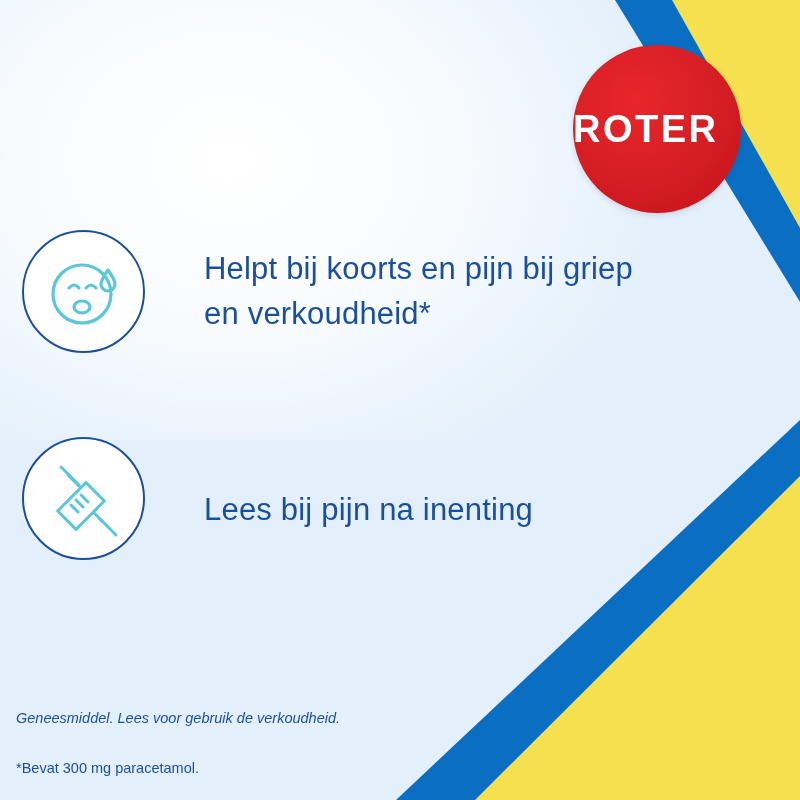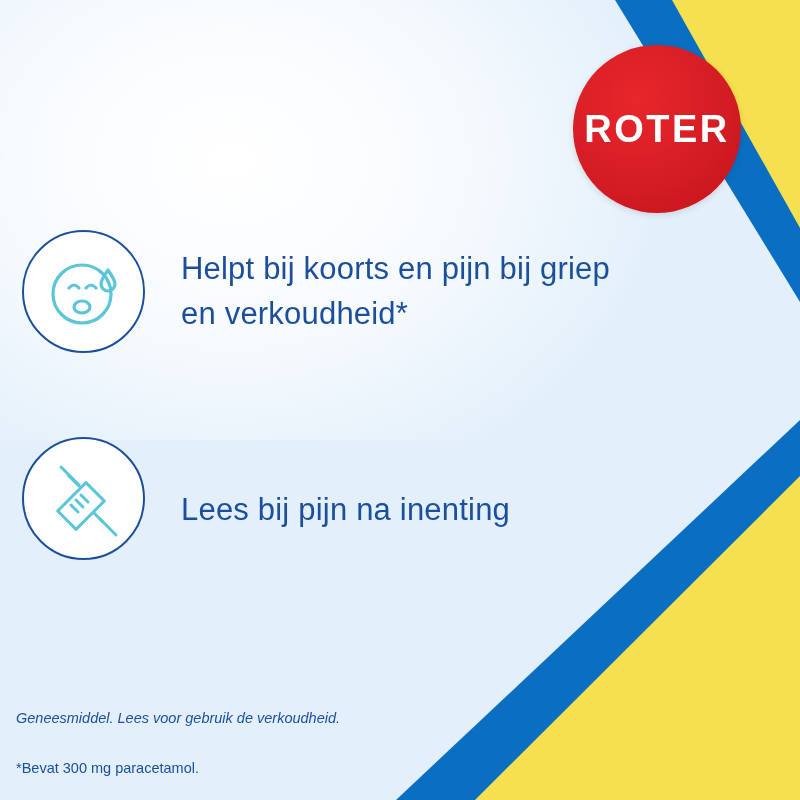--- a/index.html
+++ b/index.html
@@ -42,34 +42,34 @@
     position: absolute;
     left: 573px;
     top: 45px;
     width: 168px;
     height: 168px;
     border-radius: 50%;
     background: radial-gradient(circle at 38% 32%, #e8262b 0%, #d81f26 45%, #c4121a 100%);
     box-shadow: 0 2px 6px rgba(0,0,0,0.12);
     display: flex;
     align-items: center;
-    justify-content: center;
   }
   .logo-text {
     color: #ffffff;
     font-size: 38px;
     letter-spacing: 2.5px;
     font-weight: 700;
     font-family: "Liberation Sans", sans-serif;
   }
   
   .feature {
     position: absolute;
     display: flex;
     align-items: center;
+    gap: 23px;
   }
   .feature-1 { left: 22px; top: 230px; width: 640px; }
   .feature-2 { left: 22px; top: 437px; width: 640px; }
 
   .icon-circle {
     width: 123px;
     height: 123px;
     min-width: 123px;
     border-radius: 50%;
     background: #ffffff;

